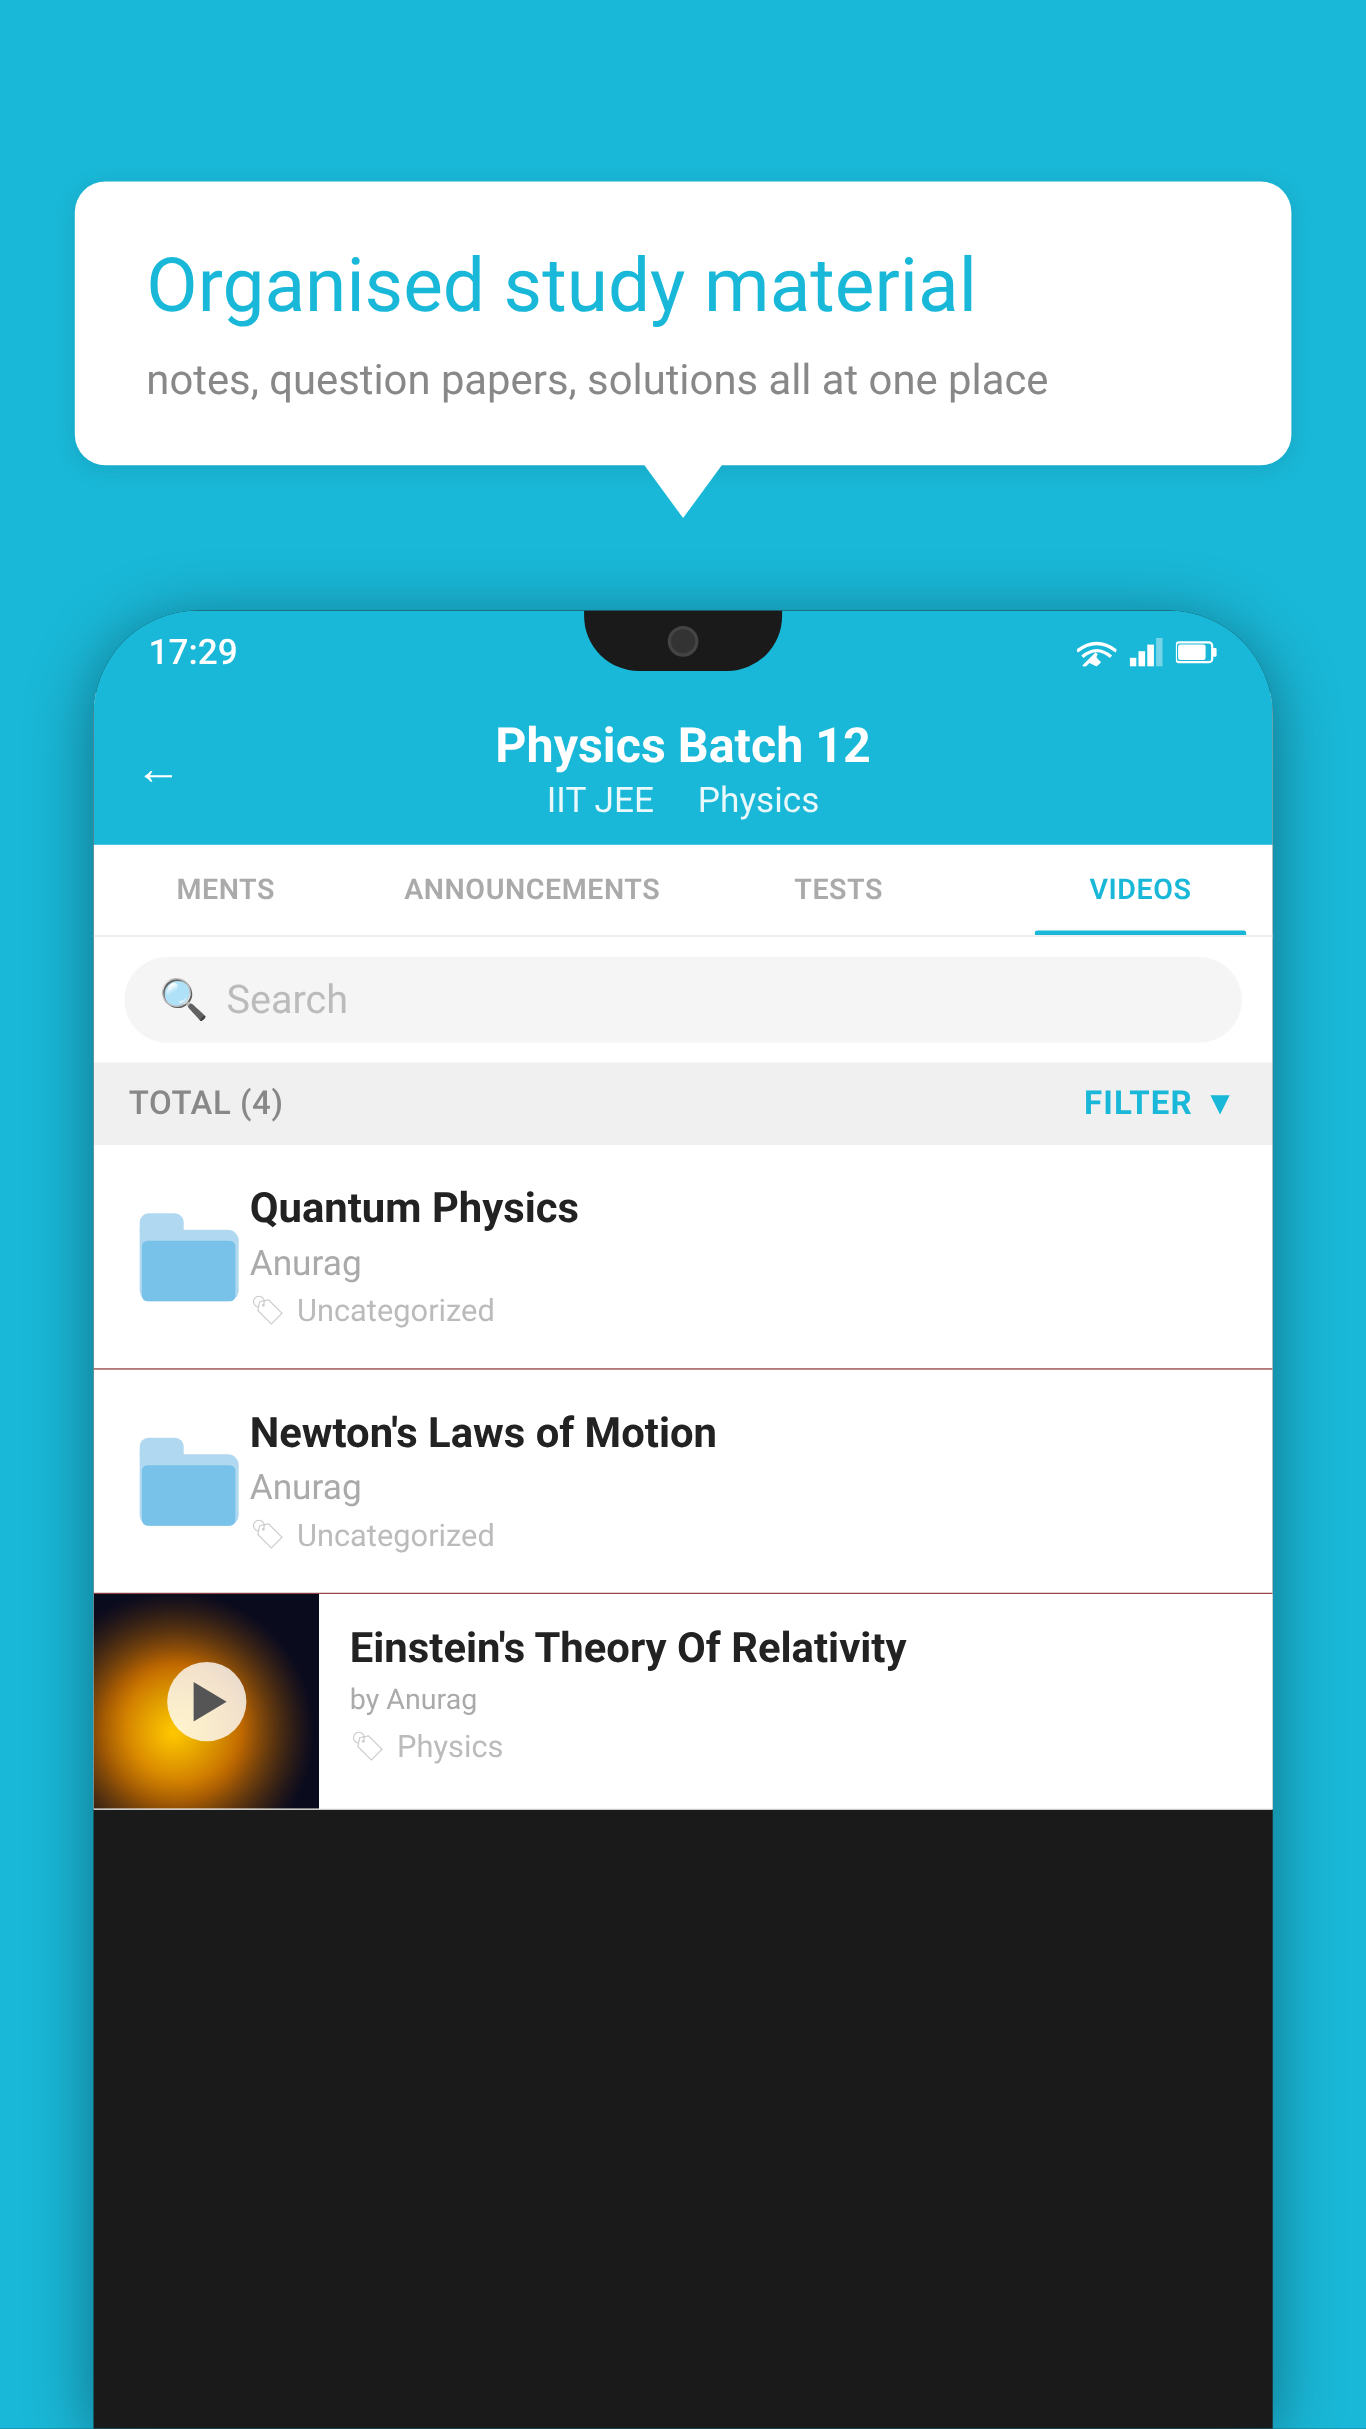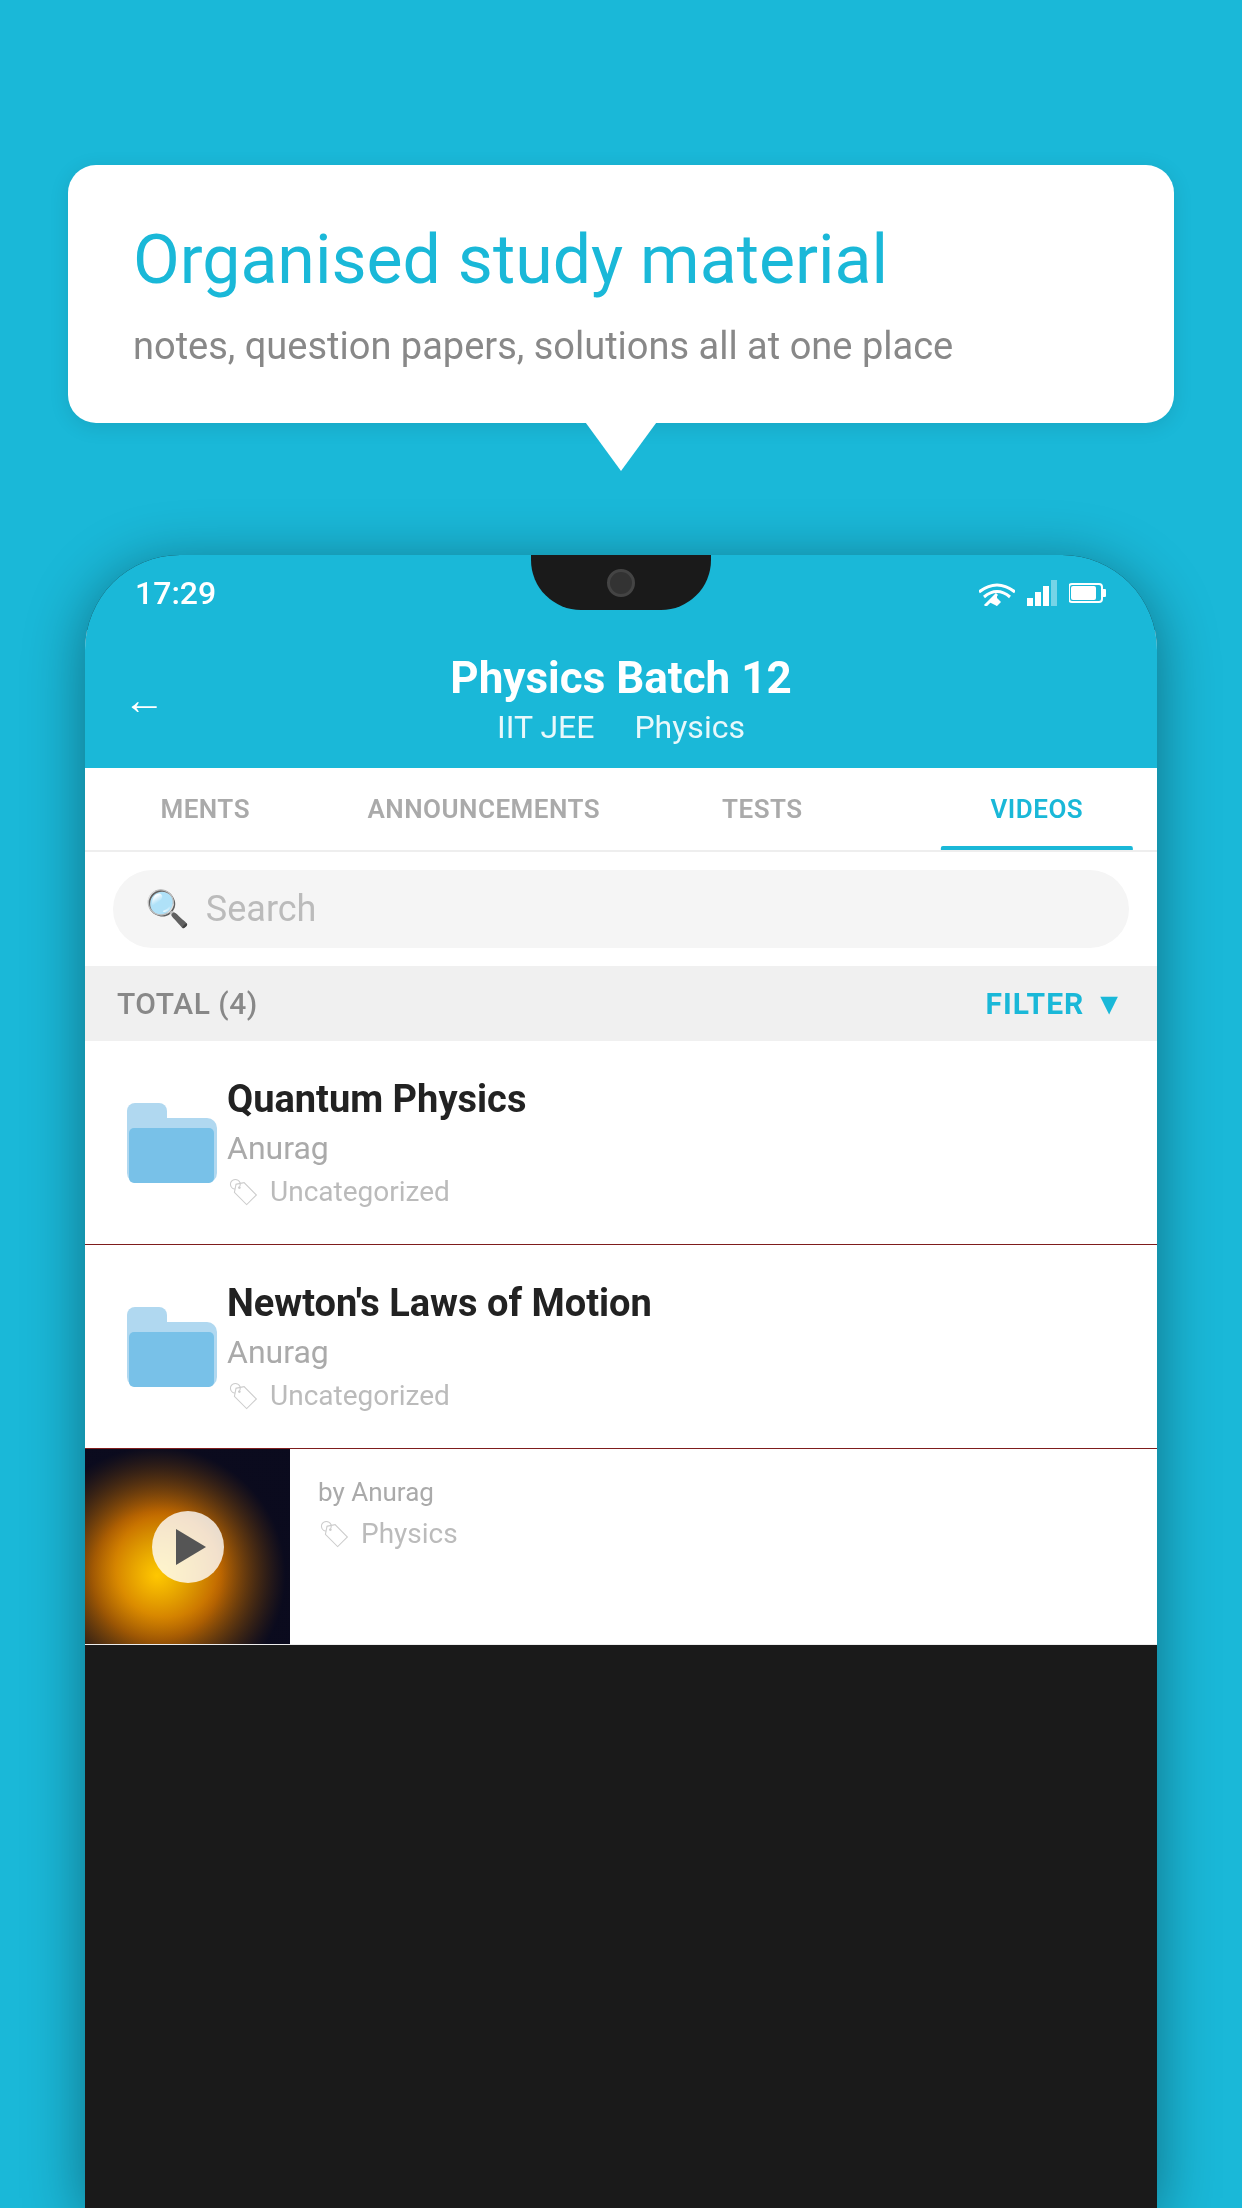--- a/index.html
+++ b/index.html
@@ -484,20 +484,21 @@
         </div>
       </div>
 
       <div class="video-item-thumb">
         <div class="thumb-img">
           <div class="play-btn">
             <div class="play-triangle"></div>
           </div>
         </div>
         <div class="thumb-info">
+          <div class="thumb-title">Einstein's Theory Of Relativity</div>
           <div class="thumb-author">by Anurag</div>
           <div class="thumb-tag">
             <span class="tag-icon">🏷</span>
             <span>Physics</span>
           </div>
         </div>
       </div>
     </div>
   </div>
 </div>

